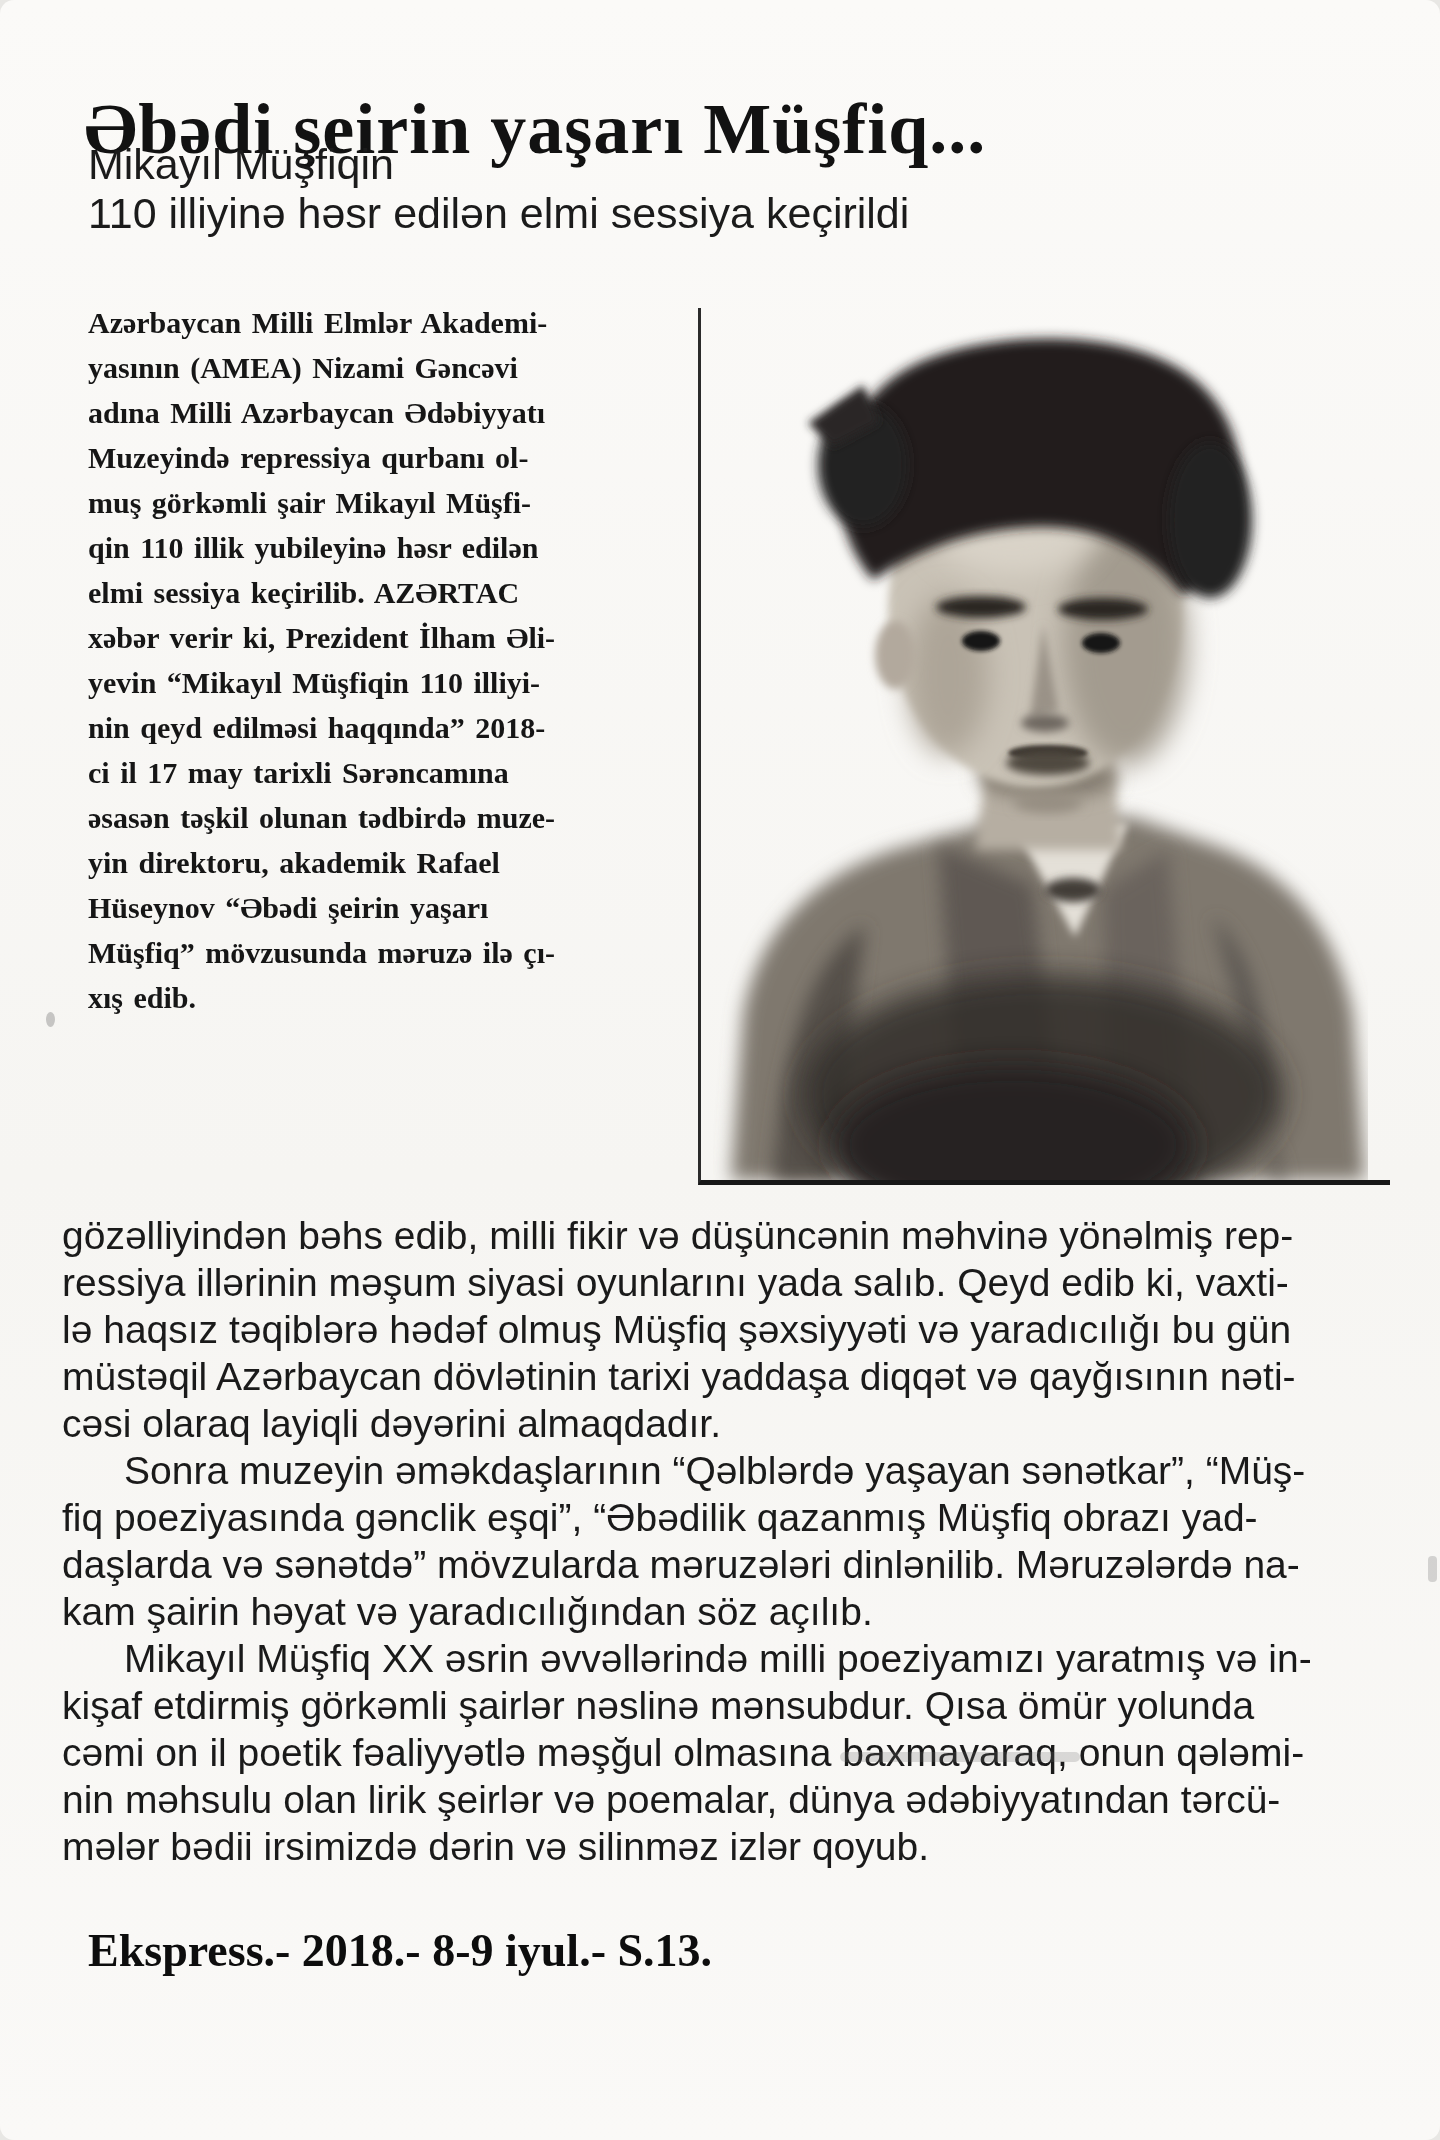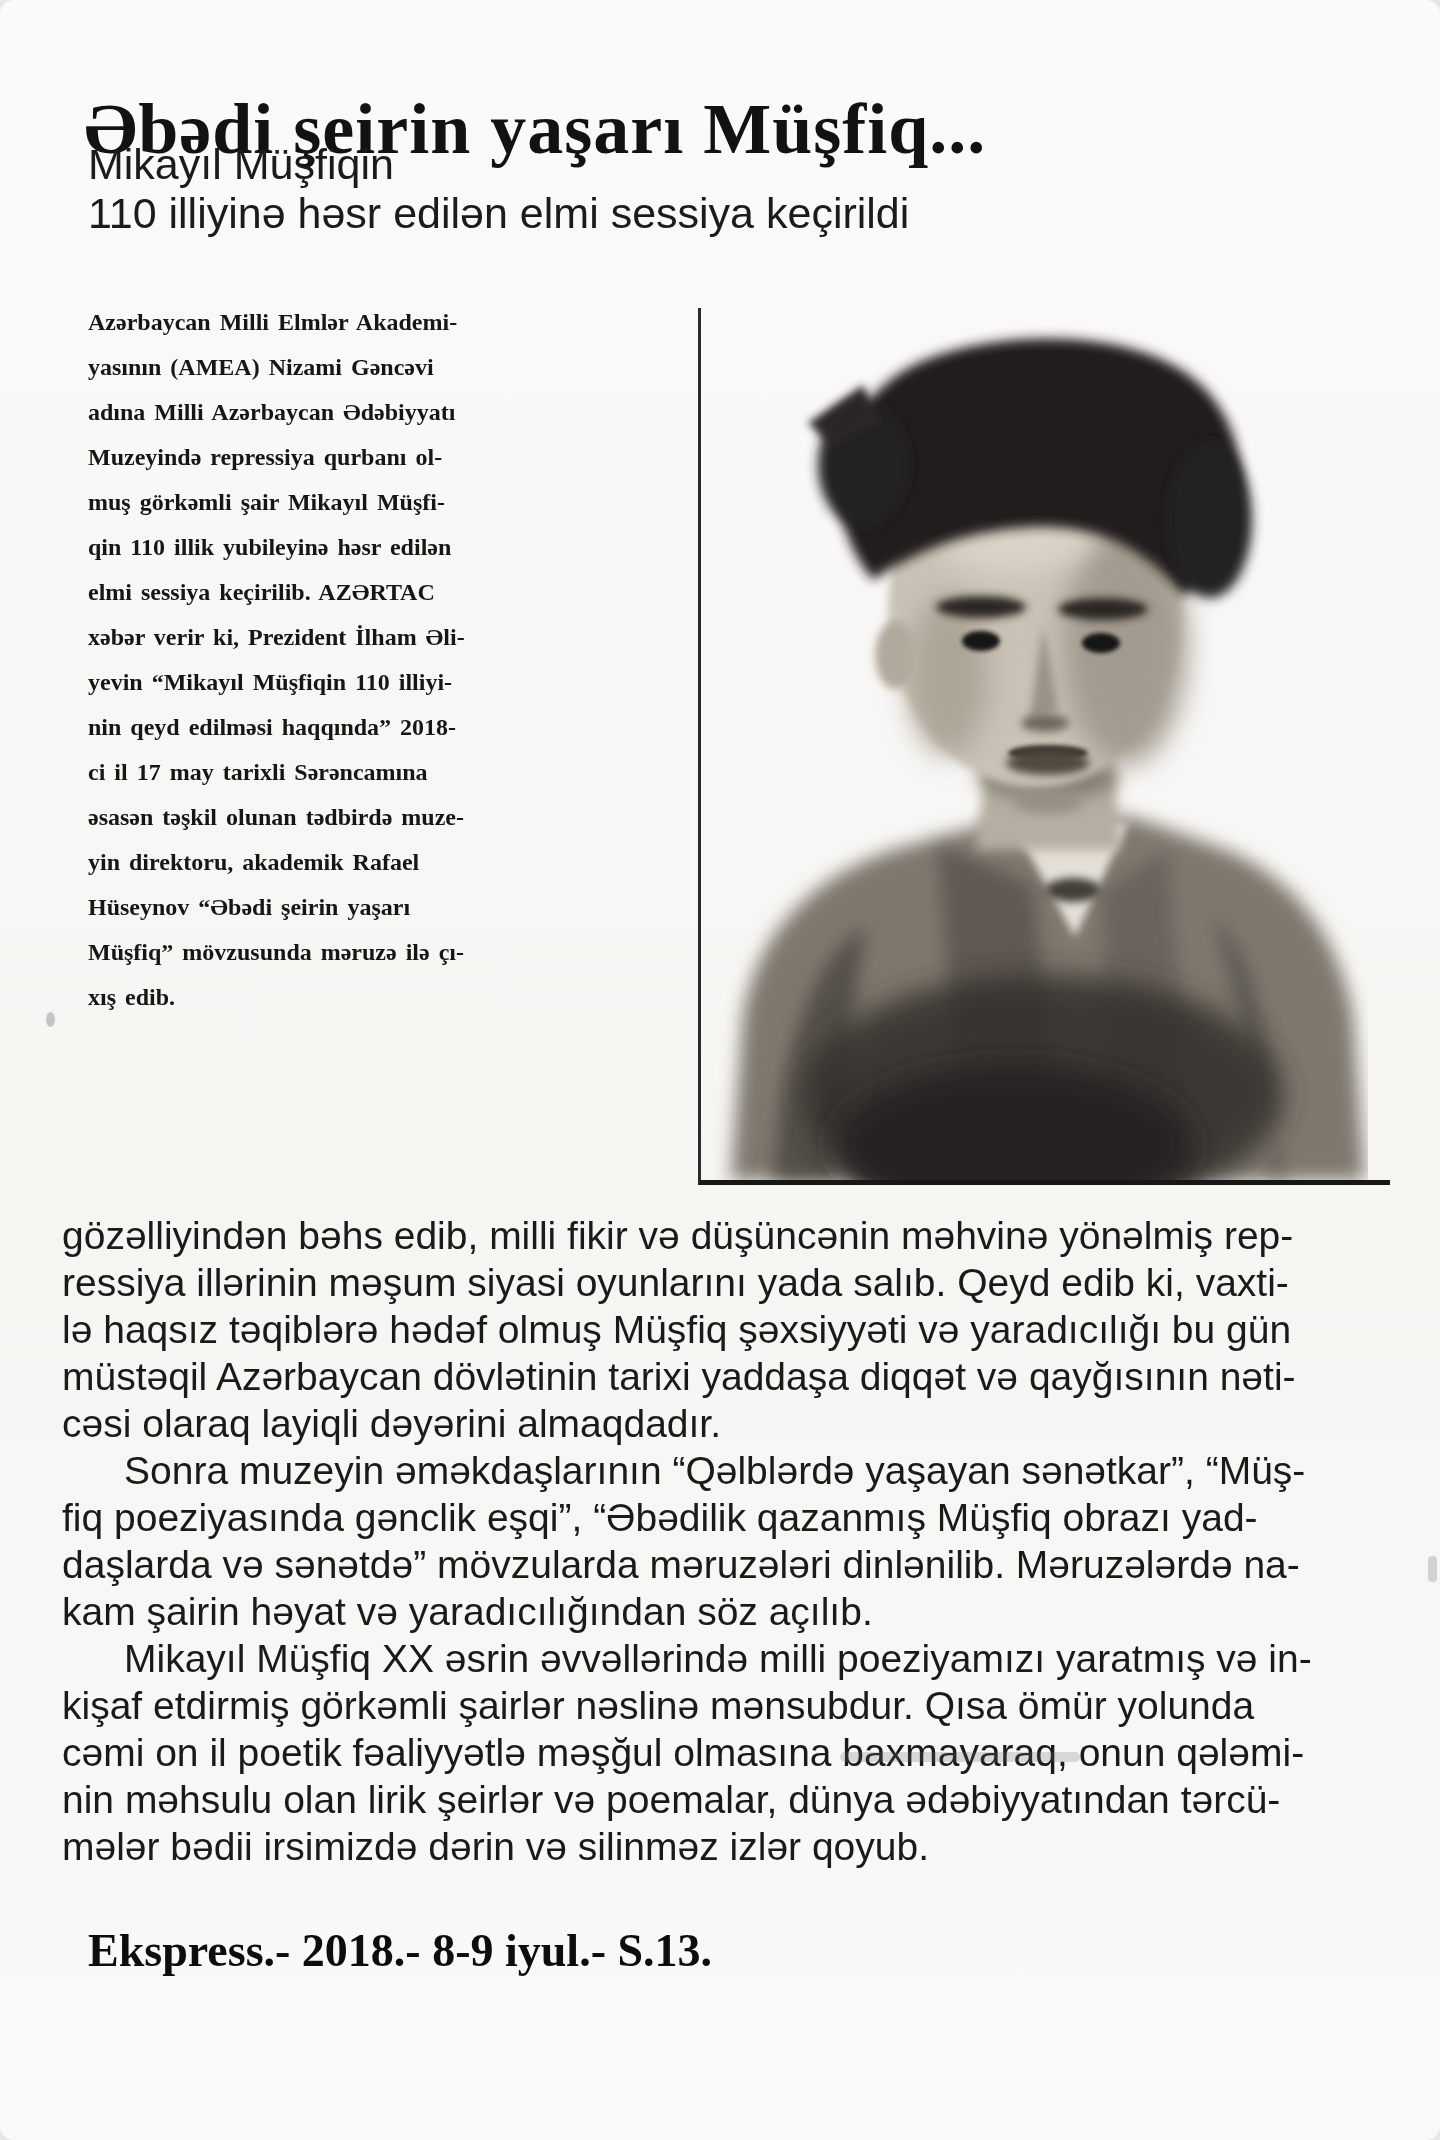--- a/index.html
+++ b/index.html
@@ -25,21 +25,21 @@
   .subtitle{
     position:absolute;left:88px;top:140px;width:1100px;
     font-size:43px;line-height:49px;color:#1b1b1b;
   }
   .col-left{
     position:absolute;left:88px;top:300px;width:602px;
   }
   .lead{
     margin:0;
     font-family:"Liberation Serif","DejaVu Serif",serif;
-    font-weight:bold;font-size:24px;line-height:45px;
+    font-weight:bold;font-size:30px;line-height:45px;
     word-spacing:3px;white-space:pre-line;color:#161616;
   }
   .col-cont{
     margin:10px 0 0 0;
     font-size:32px;line-height:45px;
     white-space:pre-line;text-indent:72px;color:#1d1d1d;
   }
   .photo-frame{
     position:absolute;left:698px;top:308px;width:689px;height:872px;
     border-left:3px solid #2b2b2b;

